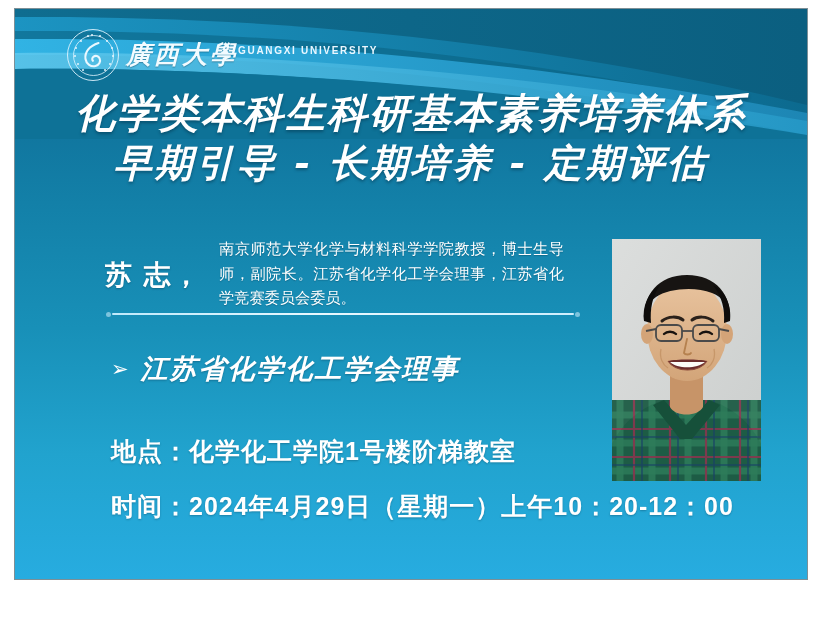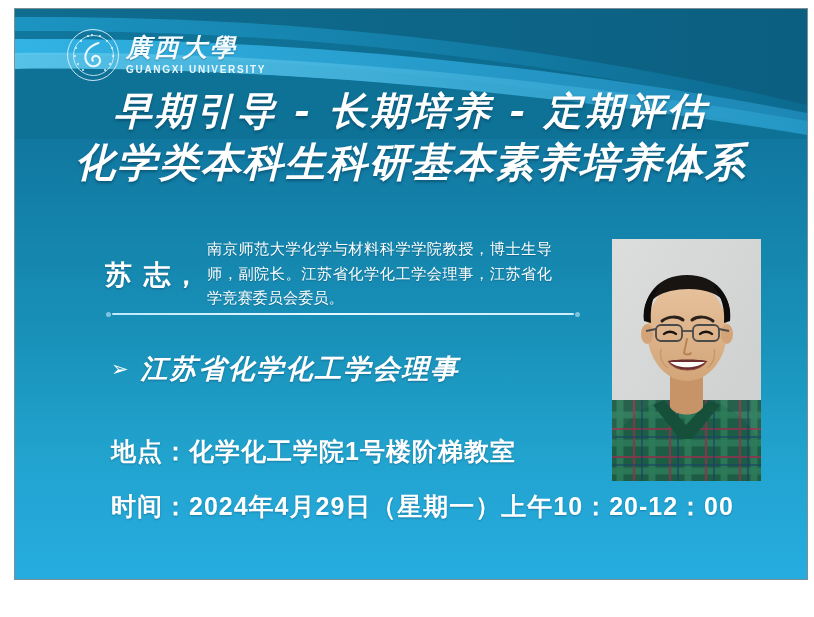--- a/index.html
+++ b/index.html
@@ -42,21 +42,21 @@
     border-radius:50%;border:1.1px solid rgba(225,245,255,.8);
   }
   #logo .seal .flame{
     position:absolute;left:12px;top:10px;width:26px;height:30px;
   }
   #logo .seal .stars{position:absolute;left:0;top:0;width:100%;height:100%;}
   #logo .seal .stars i{
     position:absolute;width:2.4px;height:2.4px;background:rgba(235,248,255,.95);
     border-radius:50%;
   }
-  #logo .wordmark{display:flex;flex-direction:column;justify-content:center;}
+  #logo .wordmark{display:flex;justify-content:center;}
   #logo .cn{
     font-family:"DejaVu Serif","Liberation Serif",serif;
     font-size:25px;font-weight:700;color:#f2fbff;letter-spacing:3px;
     line-height:1.05;
     font-style:italic;
     text-shadow:0 1px 1px rgba(0,40,60,.35);
   }
   #logo .en{
     font-size:10px;font-weight:700;color:#eaf7ff;letter-spacing:1.7px;
     margin-top:3px;
@@ -78,21 +78,21 @@
 
   
   #speaker-block{position:absolute;left:0;top:216px;width:792px;}
   #speaker-row{position:relative;height:96px;}
   #speaker-name{
     position:absolute;left:90px;top:32px;
     font-size:27px;font-weight:700;color:#ffffff;letter-spacing:2px;
     text-shadow:0 1px 2px rgba(0,35,55,.35);
   }
   #speaker-bio{
-    position:absolute;left:192px;top:12px;width:345px;
+    position:absolute;left:204px;top:12px;width:345px;
     font-size:15.2px;line-height:1.62;color:#ffffff;
     text-align:justify;text-justify:inter-ideograph;
     text-shadow:0 1px 1px rgba(0,35,55,.28);
   }
   #speaker-divider{
     position:absolute;left:91px;top:301px;width:474px;height:9px;
   }
   #speaker-divider .bar{
     position:absolute;left:6px;top:3px;right:6px;height:2.2px;
     background:linear-gradient(90deg,#bfe9fb,#e8f8ff 45%,#cfeefd);
@@ -194,22 +194,22 @@
           <path d="M18.5 3 C9 6 4.5 12.5 5.5 19 C6.3 24.2 11 27.2 15.5 26 C19.2 25 21 21.5 19.6 18.4 C18.5 16 15.6 15.2 13.6 16.6 C12.1 17.6 11.8 19.6 12.9 20.8" fill="none" stroke="#eaf8ff" stroke-width="2.1" stroke-linecap="round"></path>
         </svg>
       </span>
       <span class="wordmark">
         <span class="cn">廣西大學</span>
         <span class="en">GUANGXI UNIVERSITY</span>
       </span>
     </div>
 
     <div id="title-block">
+      <div class="tline" id="title-line-2">化学类本科生科研基本素养培养体系</div>
       <div class="tline" id="title-line-1">早期引导 - 长期培养 - 定期评估</div>
-      <div class="tline" id="title-line-2">化学类本科生科研基本素养培养体系</div>
     </div>
 
     <div id="speaker-block">
       <div id="speaker-row">
         <div id="speaker-name">苏 志，</div>
         <div id="speaker-bio">南京师范大学化学与材料科学学院教授，博士生导师，副院长。江苏省化学化工学会理事，江苏省化学竞赛委员会委员。</div>
       </div>
     </div>
 
     <div id="speaker-divider">

